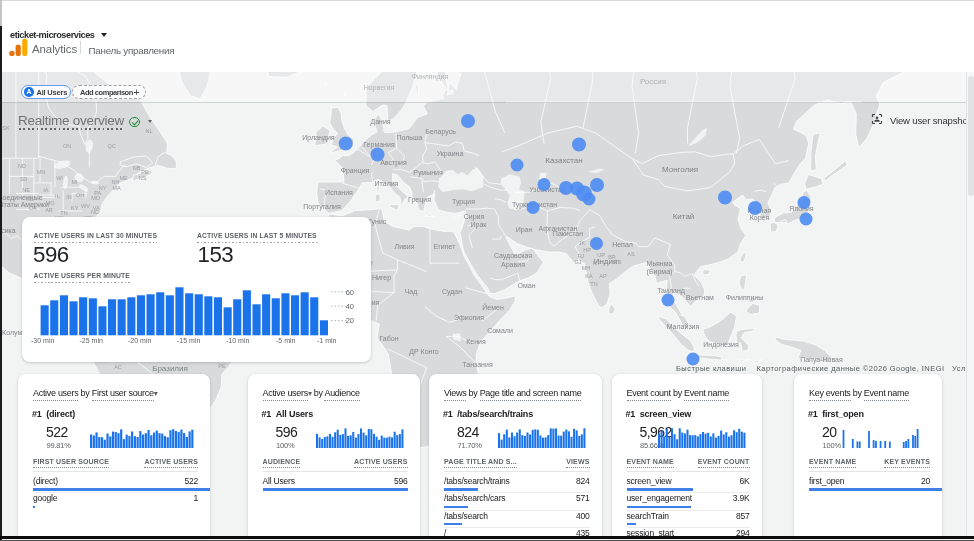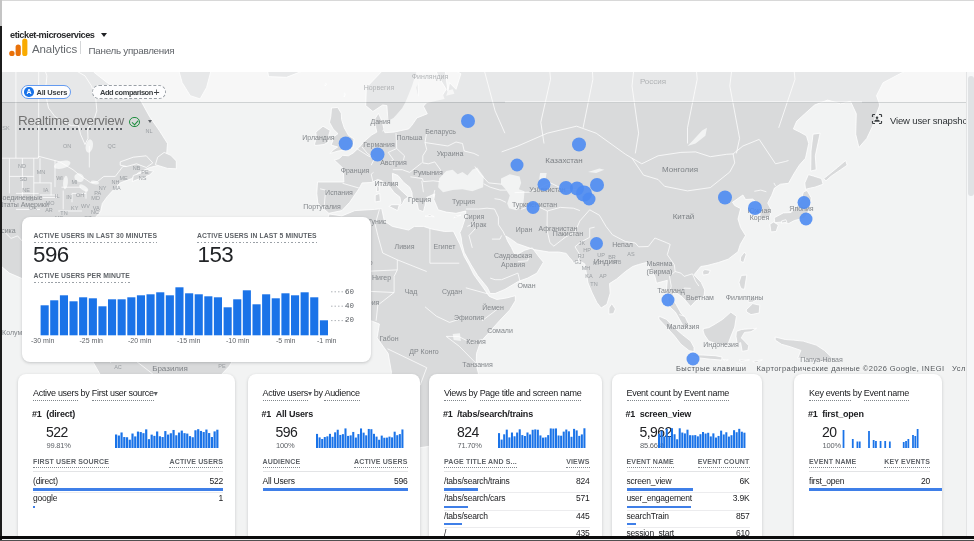--- a/index.html
+++ b/index.html
@@ -19,21 +19,21 @@
 #map { left:0; top:72px; width:974px; height:469px; background:#fca5a5; overflow:hidden; filter:blur(0.3px); }
 #topline { left:0; top:30px; width:974px; height:1px; background:rgba(120,125,130,0.28); }
 
 
 .pill { position:absolute; top:84.5px; height:14.5px; border-radius:8px; background:#fdfdfe;
   font-size:7.5px; font-weight:bold; color:#3c4043; line-height:13px; white-space:nowrap; letter-spacing:-0.2px; }
 #pill1 { left:21px; width:50px; border:1px solid #639af0; }
 #pill1 .ic { position:absolute; left:2.2px; top:1.8px; width:9.4px; height:9.4px; background:#1a73e8;
   border-radius:50%; color:#fff; font-size:7px; font-weight:bold; text-align:center; line-height:9.6px;}
 #pill1 .tx { position:absolute; left:14.5px; top:0.8px;}
-#pill2 { left:92px; width:73.5px; border:1px dashed #9aa0a6; color:#3c4043;}
+#pill2 { left:72px; width:73.5px; border:1px dashed #9aa0a6; color:#3c4043;}
 #pill2 .tx { position:absolute; left:7px; top:0.8px; letter-spacing:-0.45px; }
 #pill2 .plus { position:absolute; right:5px; top:0.5px; font-size:10.5px; font-weight:400; color:#3c4043;}
 
 
 #rtitle { left:18px; top:113px; font-size:13.5px; color:#737373; letter-spacing:-0.25px; }
 #rtitle-u { left:19px; top:127.5px; width:103px; height:2px;
   background-image:repeating-linear-gradient(to right,#5f6368 0 1.8px,transparent 1.8px 4.4px); }
 #gcheck { left:129px; top:116.5px; width:10.5px; height:10.5px; border-radius:50%;
   border:1.3px solid #1e8e3e; }
 #gcheck:after { content:""; position:absolute; left:1.6px; top:2px; width:5px; height:2.6px;
@@ -45,21 +45,21 @@
 #snap { left:871px; top:113px; }
 #snapTx { left:890px; top:114.5px; font-size:9.5px; color:#2e3235; letter-spacing:-0.15px; white-space:nowrap;}
 
 
 #scard { left:22px; top:217px; width:349px; height:145px; background:#fff; border-radius:8px;
   box-shadow:0 1px 3px rgba(60,64,67,0.25); }
 .mlabel { position:absolute; font-size:6.8px; font-weight:bold; letter-spacing:0.1px; color:#5f6368; white-space:nowrap;}
 .mlabel i { position:absolute; left:0; bottom:-4px; width:100%; height:1px; font-style:normal;
   background-image:repeating-linear-gradient(to right,#9aa0a6 0 1.5px,transparent 1.5px 3.5px); }
 .bignum { position:absolute; font-size:22.3px; color:#222427; letter-spacing:-0.5px;}
-#axisR { position:absolute; right:17px; font-size:7.5px; color:#5f6368; text-align:left;font-family:Liberation Mono, monospace; }
+#axisR { position:absolute; right:17px; font-size:7.5px; color:#5f6368; text-align:left; }
 .xlab { position:absolute; top:119.5px; font-size:7px; color:#5f6368; }
 
 
 .card { position:absolute; top:374px; height:162px; background:#fff; border-radius:8px 8px 0 0;
   box-shadow:0 1px 3px rgba(60,64,67,0.25); overflow:hidden; }
 .ctitle { position:absolute; left:15px; top:14px; font-size:9px; color:#202124; white-space:nowrap; letter-spacing:-0.3px;}
 .du { border-bottom:1px dotted #80868b; padding-bottom:1.5px; }
 .car { font-size:8px; color:#5f6368; }
 .crank { position:absolute; left:14px; top:35px; font-size:9px; font-weight:bold; color:#202124; letter-spacing:-0.2px;}
 .cval { position:absolute; left:28px; top:50px; font-size:14px; color:#202124; letter-spacing:-0.55px;}
@@ -479,21 +479,21 @@
   <div id="axisR" style="top:99.4px">20</div>
   <div class="xlab" style="left:9px">-30 min</div>
   <div class="xlab" style="left:57.5px">-25 min</div>
   <div class="xlab" style="left:106px">-20 min</div>
   <div class="xlab" style="left:155px">-15 min</div>
   <div class="xlab" style="left:204px">-10 min</div>
   <div class="xlab" style="left:254px">-5 min</div>
   <div class="xlab" style="left:295px">-1 min</div>
 </div>
 
-<div class="card" style="left:18px;width:217px">
+<div class="card" style="left:18px;width:192px">
   <div class="ctitle"><span class="du">Active users</span> by <span class="du">First user source</span><span class="car">▾</span></div>
   <div class="crank">#1&nbsp;&nbsp;(direct)</div>
   <div class="cval">522</div>
   <div class="cpct">99.81%</div>
   <svg width="104" height="22" style="position:absolute;right:16px;top:52px">
         <rect x="0.00" y="8.49" width="2.19" height="13.51" fill="#1a73e8"></rect>
         <rect x="2.74" y="9.51" width="2.19" height="12.49" fill="#1a73e8"></rect>
         <rect x="5.47" y="6.46" width="2.19" height="15.54" fill="#1a73e8"></rect>
         <rect x="8.21" y="11.04" width="2.19" height="10.96" fill="#1a73e8"></rect>
         <rect x="10.95" y="11.24" width="2.19" height="10.76" fill="#1a73e8"></rect>
@@ -627,21 +627,21 @@
         <rect x="85.41" y="2.27" width="2.04" height="19.73" fill="#1a73e8"></rect>
       </svg>
   <div class="chead"><span class="du">PAGE TITLE AND S...</span><span class="chr"><span class="du">VIEWS</span></span></div>
   <div class="chsep"></div>
   <div class="rowt" style="top:101.8px">/tabs/search/trains<span class="rv">824</span></div>
       <div class="rbar" style="top:114.4px;width:33.9px"></div>
       <div class="rsep" style="top:118.1px"></div>
       <div class="rowt" style="top:119.2px">/tabs/search/cars<span class="rv">571</span></div>
       <div class="rbar" style="top:131.8px;width:23.6px"></div>
       <div class="rsep" style="top:135.6px"></div>
-      <div class="rowt" style="top:136.7px">/tabs/search<span class="rv">445</span></div>
+      <div class="rowt" style="top:136.7px">/tabs/search<span class="rv">400</span></div>
       <div class="rbar" style="top:149.3px;width:18.3px"></div>
       <div class="rsep" style="top:153.0px"></div>
       <div class="rowt" style="top:154.1px">/<span class="rv">435</span></div>
 </div>
 <div class="card" style="left:611.5px;width:150px">
   <div class="ctitle"><span class="du">Event count</span> by <span class="du">Event name</span></div>
   <div class="crank">#1&nbsp;&nbsp;screen_view</div>
   <div class="cval">5,962</div>
   <div class="cpct">85.66%</div>
   <svg width="88" height="22" style="position:absolute;right:16px;top:52px">
@@ -684,21 +684,21 @@
   <div class="chsep"></div>
   <div class="rowt" style="top:101.8px">screen_view<span class="rv">6K</span></div>
       <div class="rbar" style="top:114.4px;width:66.0px"></div>
       <div class="rsep" style="top:118.1px"></div>
       <div class="rowt" style="top:119.2px">user_engagement<span class="rv">3.9K</span></div>
       <div class="rbar" style="top:131.8px;width:64.2px"></div>
       <div class="rsep" style="top:135.6px"></div>
       <div class="rowt" style="top:136.7px">searchTrain<span class="rv">857</span></div>
       <div class="rbar" style="top:149.3px;width:9.5px"></div>
       <div class="rsep" style="top:153.0px"></div>
-      <div class="rowt" style="top:154.1px">session_start<span class="rv">610</span></div>
+      <div class="rowt" style="top:154.1px">session_start<span class="rv">294</span></div>
 </div>
 <div class="card" style="left:794px;width:148px">
   <div class="ctitle"><span class="du">Key events</span> by <span class="du">Event name</span></div>
   <div class="crank">#1&nbsp;&nbsp;first_open</div>
   <div class="cval">20</div>
   <div class="cpct">100%</div>
   <svg width="88" height="22" style="position:absolute;right:16px;top:52px">
         <rect x="4.63" y="4.00" width="1.77" height="18.00" fill="#1a73e8"></rect>
         <rect x="13.89" y="13.00" width="1.77" height="9.00" fill="#1a73e8"></rect>
         <rect x="18.53" y="15.50" width="1.77" height="6.50" fill="#1a73e8"></rect>

